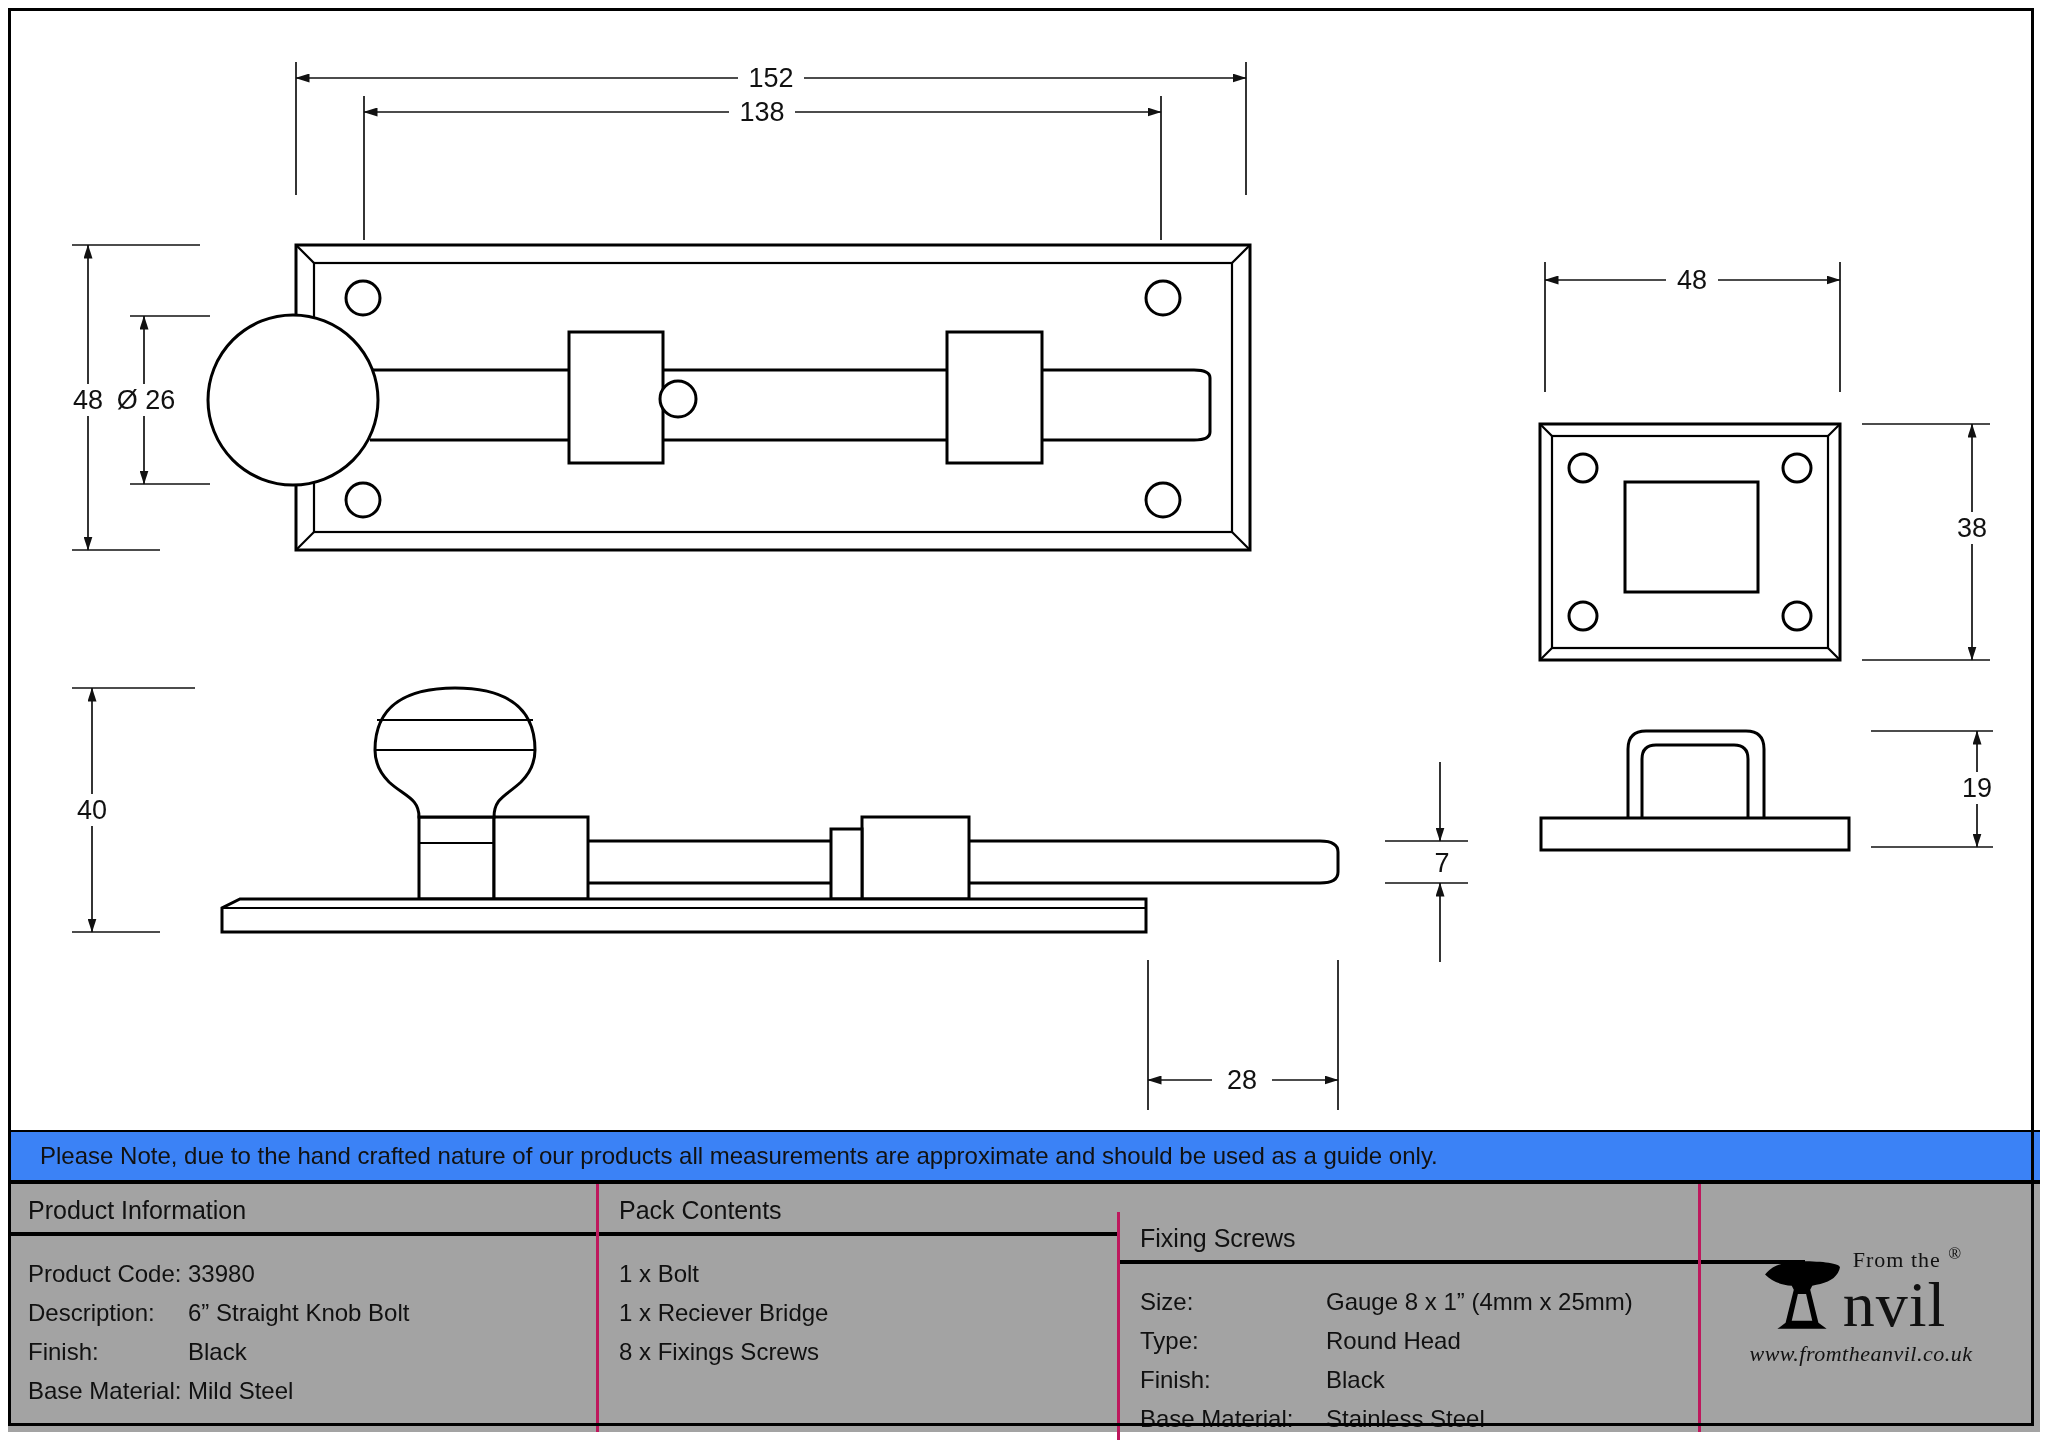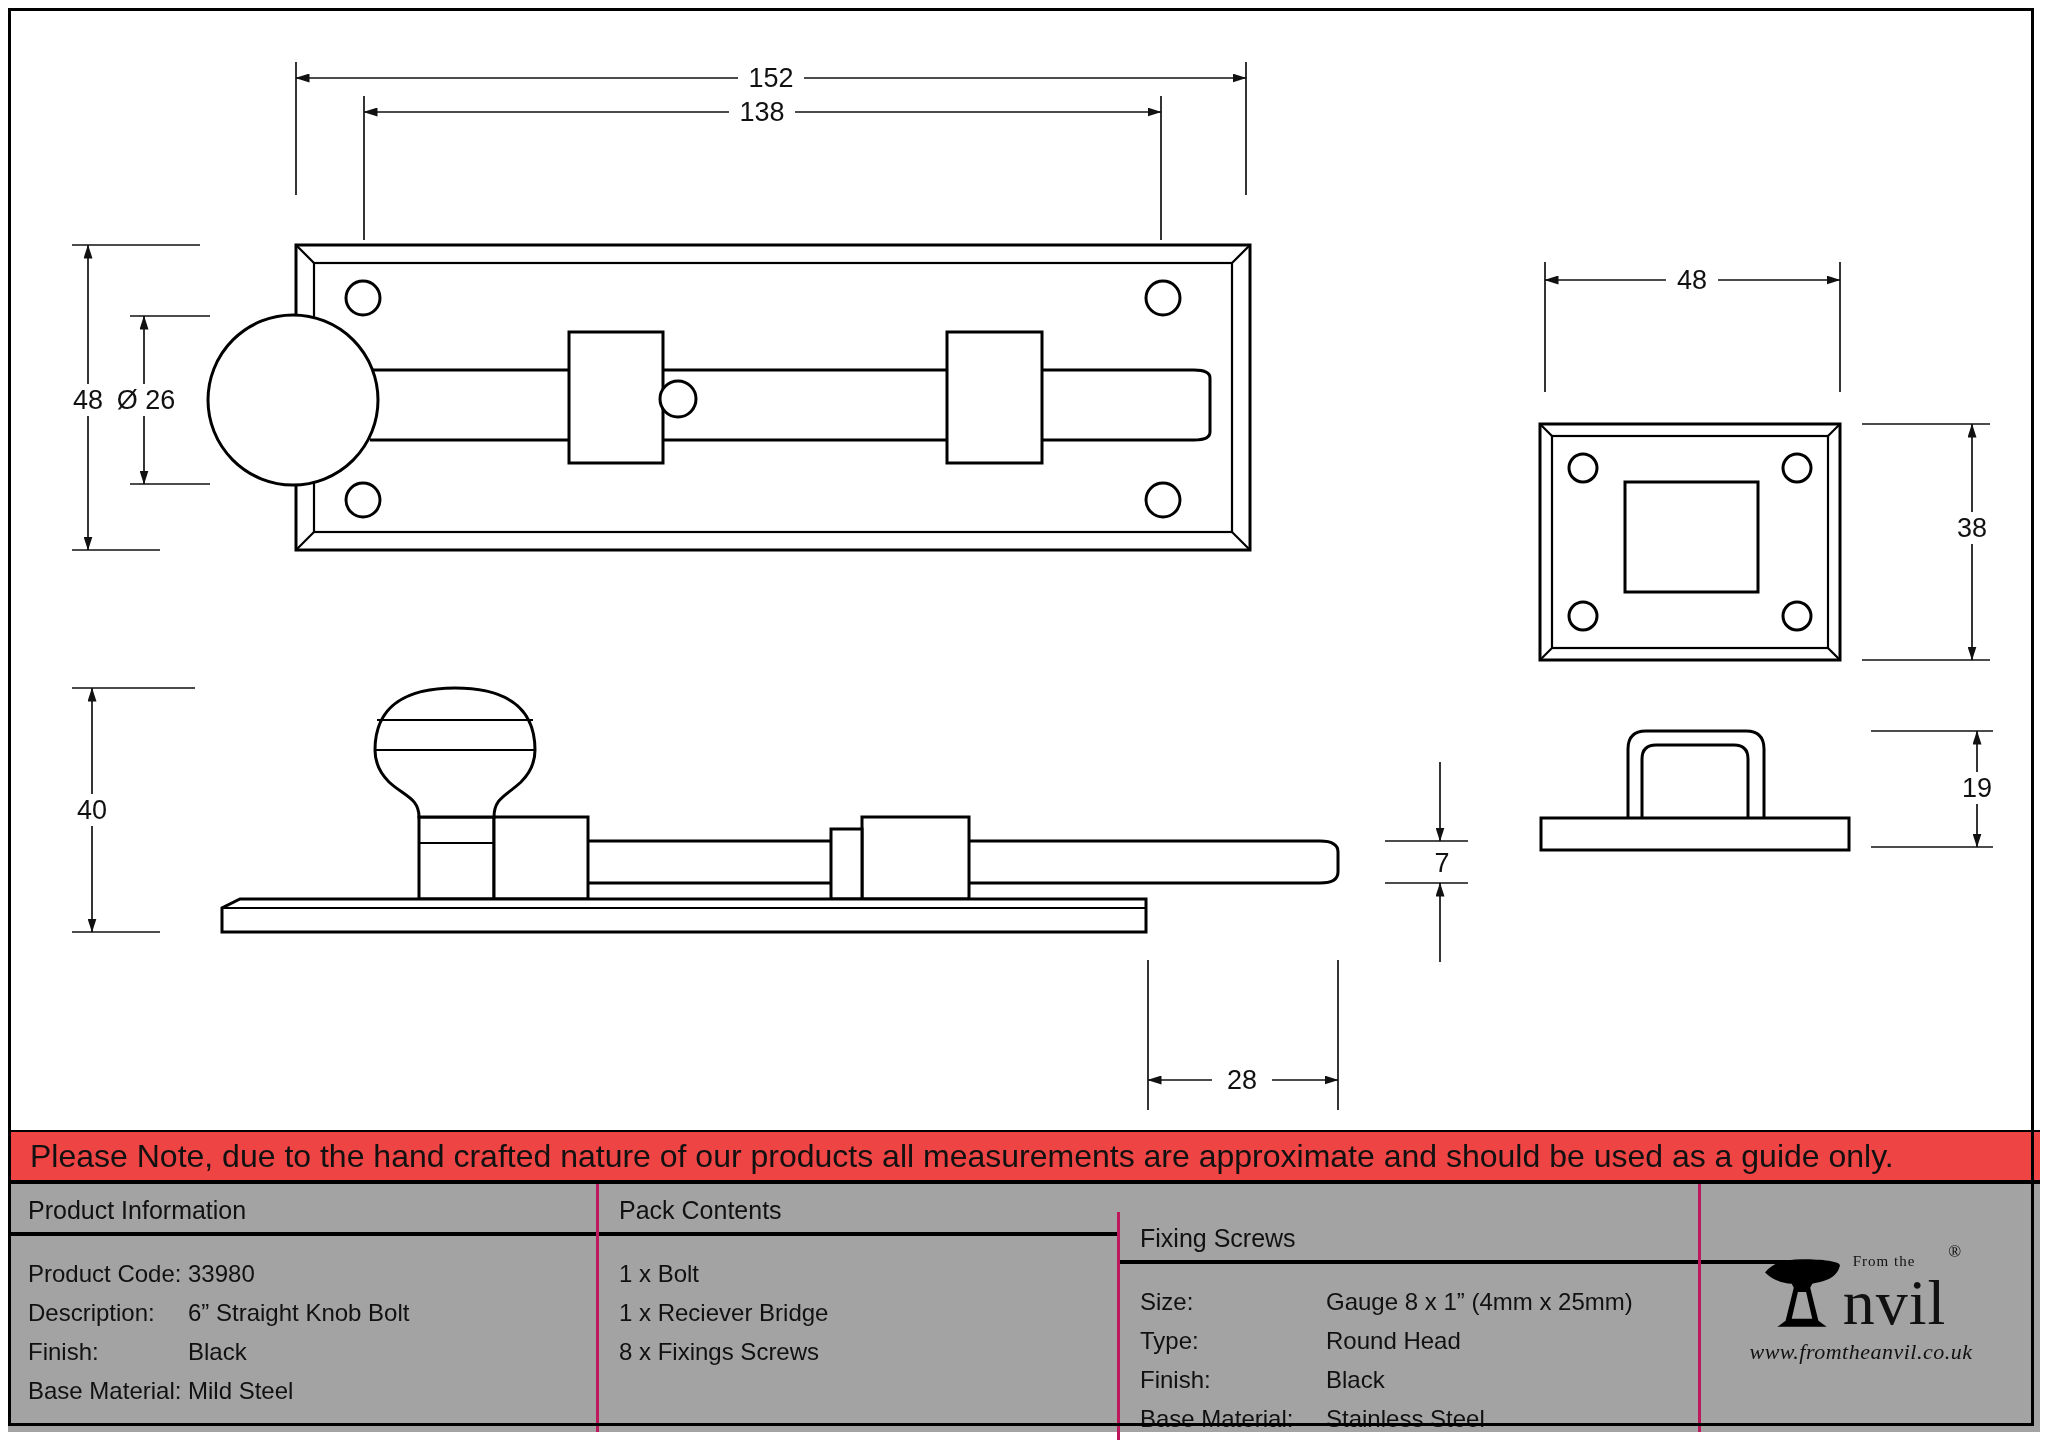--- a/index.html
+++ b/index.html
@@ -7,38 +7,38 @@
   #page-border{position:absolute;left:8px;top:8px;width:2026px;height:1418px;border:3px solid #000;box-sizing:border-box;pointer-events:none;}
   #drawing-svg{position:absolute;left:0;top:0;width:2048px;height:1440px;}
   .outline{fill:#fff;stroke:#000;stroke-width:3;}
   .outline-thin{fill:none;stroke:#000;stroke-width:2.2;}
   .dim{stroke:#111;stroke-width:1.7;fill:none;}
   .lbl-bg{fill:#fff;stroke:none;}
   text.dim-t{font-family:"Liberation Sans",sans-serif;font-size:27px;fill:#111;text-anchor:middle;}
   
   #note-row{position:absolute;left:8px;top:1130px;width:2032px;height:54px;box-sizing:border-box;
     border-top:2px solid #000;border-bottom:4px solid #000;display:flex;align-items:center;
-    padding-left:22px;font-size:32px;background:#ef4444;}
+    padding-left:32px;font-size:24px;background:#3b82f6;}
   
   #info-table{position:absolute;left:8px;top:1184px;width:2032px;height:248px;box-sizing:border-box;background:#a3a3a3;}
   .col{position:absolute;top:0;height:248px;box-sizing:border-box;}
   .col.bordered{border-left:3px solid #be185d;}
   .col-header{height:52px;line-height:52px;padding-left:20px;font-size:25px;border-bottom:4px solid #000;box-sizing:border-box;}
   .col-body{padding:24px 0 0 20px;font-size:24px;}
   .kv{display:flex;margin-bottom:11px;}
   .kv .k{flex:0 0 auto;}
   .kv.w1 .k{width:160px;}
   .kv.w3 .k{width:186px;}
   .item{margin-bottom:11px;}
   
   #logo{position:absolute;left:1690px;top:1184px;width:342px;height:248px;display:flex;flex-direction:column;align-items:center;justify-content:center;}
   .logo-row{position:relative;display:flex;align-items:flex-end;}
   .anvil-glyph{width:78px;height:84px;margin-right:2px;}
   .logo-main{position:relative;font-family:"Liberation Serif",serif;line-height:1;}
-  .from-the{display:block;font-size:15px;margin:0 0 2px 10px;letter-spacing:1px;}
+  .from-the{display:block;font-size:22px;margin:0 0 2px 10px;letter-spacing:1px;}
   .brand{font-size:64px;letter-spacing:1px;}
   .reg{font-size:17px;vertical-align:top;line-height:1;position:relative;top:-28px;left:2px;}
   .website{font-family:"Liberation Serif",serif;font-style:italic;font-size:22px;margin-top:4px;letter-spacing:0.5px;}
 </style>
 </head>
 <body>
 
 <svg id="drawing-svg" viewBox="0 0 2048 1440">
   <defs>
     <marker id="arr" viewBox="0 0 14 9" refX="13.5" refY="4.5" markerWidth="14" markerHeight="9" orient="auto-start-reverse" markerUnits="userSpaceOnUse">

